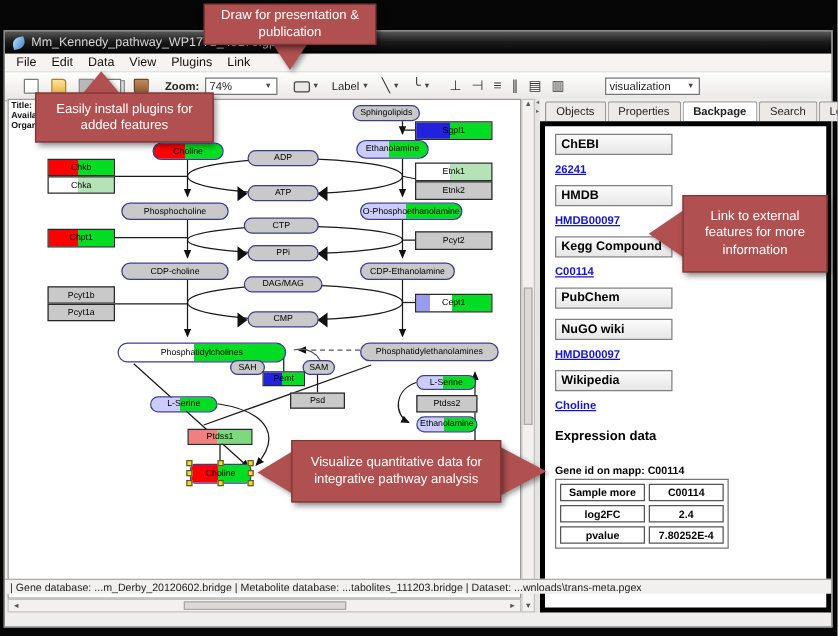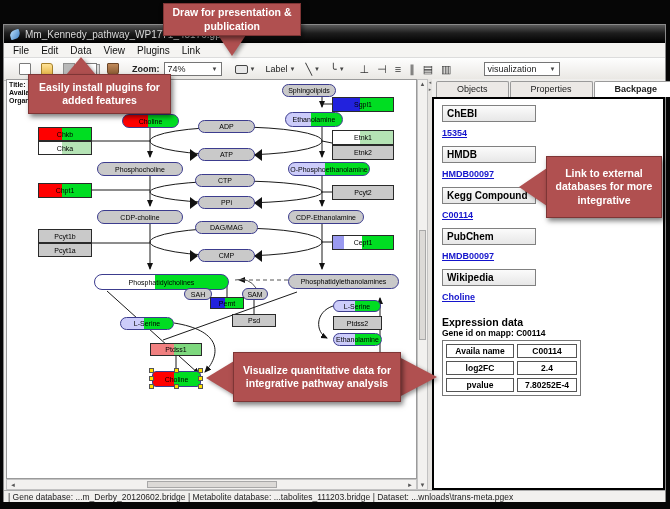--- a/index.html
+++ b/index.html
@@ -56,42 +56,42 @@
   .sbar{position:absolute;background:#f2f1ef;border:1px solid #c2c2c2;box-sizing:border-box}
   #vscroll{left:413px;top:54px;width:11px;height:411px}
   #hscroll{left:2px;top:454px;width:411px;height:11px}
   .sb-arrow{position:absolute;font-size:6px;color:#555;width:100%;text-align:center}
   .thumb{position:absolute;background:#dcdad7;border:1px solid #a8a8a8;box-sizing:border-box}
   #splitter{position:absolute;left:424px;top:54px;width:4px;height:411px;background:#e6e4e1;font-size:5px;
        color:#666;text-align:center;line-height:7px}
   
   #panel{position:absolute;left:428px;top:54px;width:233px;height:411px;background:#efeeec}
   #tabs{display:flex;padding:2px 0 0 4px;height:16px}
-  .tab{font-size:9px;padding:2px 20px;background:#ece9e6;border:1px solid #9a9a9a;border-bottom:none;
+  .tab{font-size:9px;padding:2px 8px;background:#ece9e6;border:1px solid #9a9a9a;border-bottom:none;
        margin-right:1px;color:#222;border-radius:2px 2px 0 0}
   .tab.active{background:#fff;font-weight:bold;position:relative;top:0px}
-  #panel-body{position:absolute;left:0;top:18px;right:0;bottom:0;background:#fff;border:2px solid #000000;
+  #panel-body{position:absolute;left:0;top:18px;right:0;bottom:0;background:#fff;border:4px solid #000000;
        box-sizing:border-box;padding:6px 8px;overflow:hidden}
   .bp-header{width:84px;border:1px solid #808080;background:linear-gradient(#fbfbfb,#e7e7e7);
        font-weight:bold;font-size:10px;padding:2px 4px;margin:8px 0 6px}
   .bp-sec:first-child .bp-header{margin-top:0}
   .bp-value{font-size:9px;font-weight:bold;margin-bottom:4px}
   .bp-link{color:var(--link);text-decoration:underline;cursor:pointer}
   #expr-title{font-weight:bold;font-size:10.5px;margin-top:14px}
-  #gene-id-line{font-weight:bold;font-size:8.5px;}
+  #gene-id-line{font-weight:bold;font-size:8.5px;margin-top:16px}
   #expr-table-wrap{display:inline-block;border:1px solid #777;margin-top:2px;background:#fff}
   #expr-table{border-collapse:separate;border-spacing:3px}
   #expr-table td{border:1px solid #555;padding:1px 5px;font-size:8.5px;font-weight:bold;text-align:center;background:#fff}
   #expr-table td:first-child{min-width:56px}
   #expr-table td:last-child{min-width:48px}
   
-  #statusbar{position:absolute;left:0;top:465px;width:100%;height:12px;background:#f1f0ee;
+  #statusbar{position:absolute;left:0;top:438px;width:100%;height:12px;background:#f1f0ee;
        border-top:1px solid #ababab;font-size:8.5px;color:#222;padding:1px 4px;box-sizing:border-box;white-space:nowrap}
   
-  .callout{position:absolute;background:var(--callout);border:1px solid #7e3535;color:#fff;font-weight:bold;
+  .callout{position:absolute;background:var(--callout);border:1px solid #7e3535;color:#fff;font-weight:normal;
        font-size:10.5px;line-height:1.25;display:flex;align-items:center;justify-content:center;text-align:center;
        z-index:40;box-shadow:2px 3px 5px rgba(0,0,0,.5);padding:2px 5px;box-sizing:border-box}
   .tri{position:absolute;width:0;height:0;z-index:39;filter:drop-shadow(2px 2px 2px rgba(0,0,0,.4))}
 </style>
 </head>
 <body>
 
 <div id="win">
   <div id="titlebar">
     <span id="app-icon"></span>
@@ -271,48 +271,49 @@
         <span class="tab">Objects</span>
         <span class="tab">Properties</span>
         <span class="tab active">Backpage</span>
         <span class="tab">Search</span>
         <span class="tab">Legend</span>
       </div>
     <div id="panel-body">
       <div id="bp-sections">
           <div class="bp-sec">
             <div class="bp-header">ChEBI</div>
-            <div class="bp-value"><a class="bp-link">15354</a></div>
+            <div class="bp-value"><a class="bp-link">26241</a></div>
           </div>
           <div class="bp-sec">
             <div class="bp-header">HMDB</div>
             <div class="bp-value"><a class="bp-link">HMDB00097</a></div>
           </div>
           <div class="bp-sec">
             <div class="bp-header">Kegg Compound</div>
             <div class="bp-value"><a class="bp-link">C00114</a></div>
           </div>
           <div class="bp-sec">
             <div class="bp-header">PubChem</div>
           </div>
           <div class="bp-sec">
+            <div class="bp-header">NuGO wiki</div>
             <div class="bp-value"><a class="bp-link">HMDB00097</a></div>
           </div>
           <div class="bp-sec">
             <div class="bp-header">Wikipedia</div>
             <div class="bp-value"><a class="bp-link">Choline</a></div>
           </div>
         </div>
       <div id="expr-title">Expression data</div>
       <div id="gene-id-line">Gene id on mapp: C00114</div>
       <div id="expr-table-wrap">
         <table id="expr-table">
             <tbody>
               <tr>
-                <td>Availa name</td>
+                <td>Sample more</td>
                 <td>C00114</td>
               </tr>
               <tr>
                 <td>log2FC</td>
                 <td>2.4</td>
               </tr>
               <tr>
                 <td>pvalue</td>
                 <td>7.80252E-4</td>
               </tr>
@@ -331,21 +332,21 @@
   <span>Draw for presentation &amp; publication</span>
 </div>
 <div class="tri" style="left:218px;top:35px;border-left:14px solid transparent;border-right:14px solid transparent;border-top:21px solid var(--callout)"></div>
 
 <div class="callout" style="left:28px;top:74px;width:143px;height:40px">
   <span>Easily install plugins for added features</span>
 </div>
 <div class="tri" style="left:66px;top:57px;border-left:15px solid transparent;border-right:15px solid transparent;border-bottom:18px solid var(--callout)"></div>
 
 <div class="callout" style="left:546px;top:156px;width:116px;height:62px">
-  <span>Link  to external databases  for more integrative</span>
+  <span>Link  to external features  for more information</span>
 </div>
 <div class="tri" style="left:519px;top:168px;border-top:19px solid transparent;border-bottom:19px solid transparent;border-right:28px solid var(--callout)"></div>
 
 <div class="callout" style="left:233px;top:352px;width:168px;height:50px">
   <span>Visualize quantitative data  for integrative pathway analysis</span>
 </div>
 <div class="tri" style="left:206px;top:361px;border-top:17px solid transparent;border-bottom:17px solid transparent;border-left:none;border-right:28px solid var(--callout)"></div>
 <div class="tri" style="left:399px;top:357px;border-top:20px solid transparent;border-bottom:20px solid transparent;border-left:38px solid var(--callout)"></div>
 
 </body></html>

